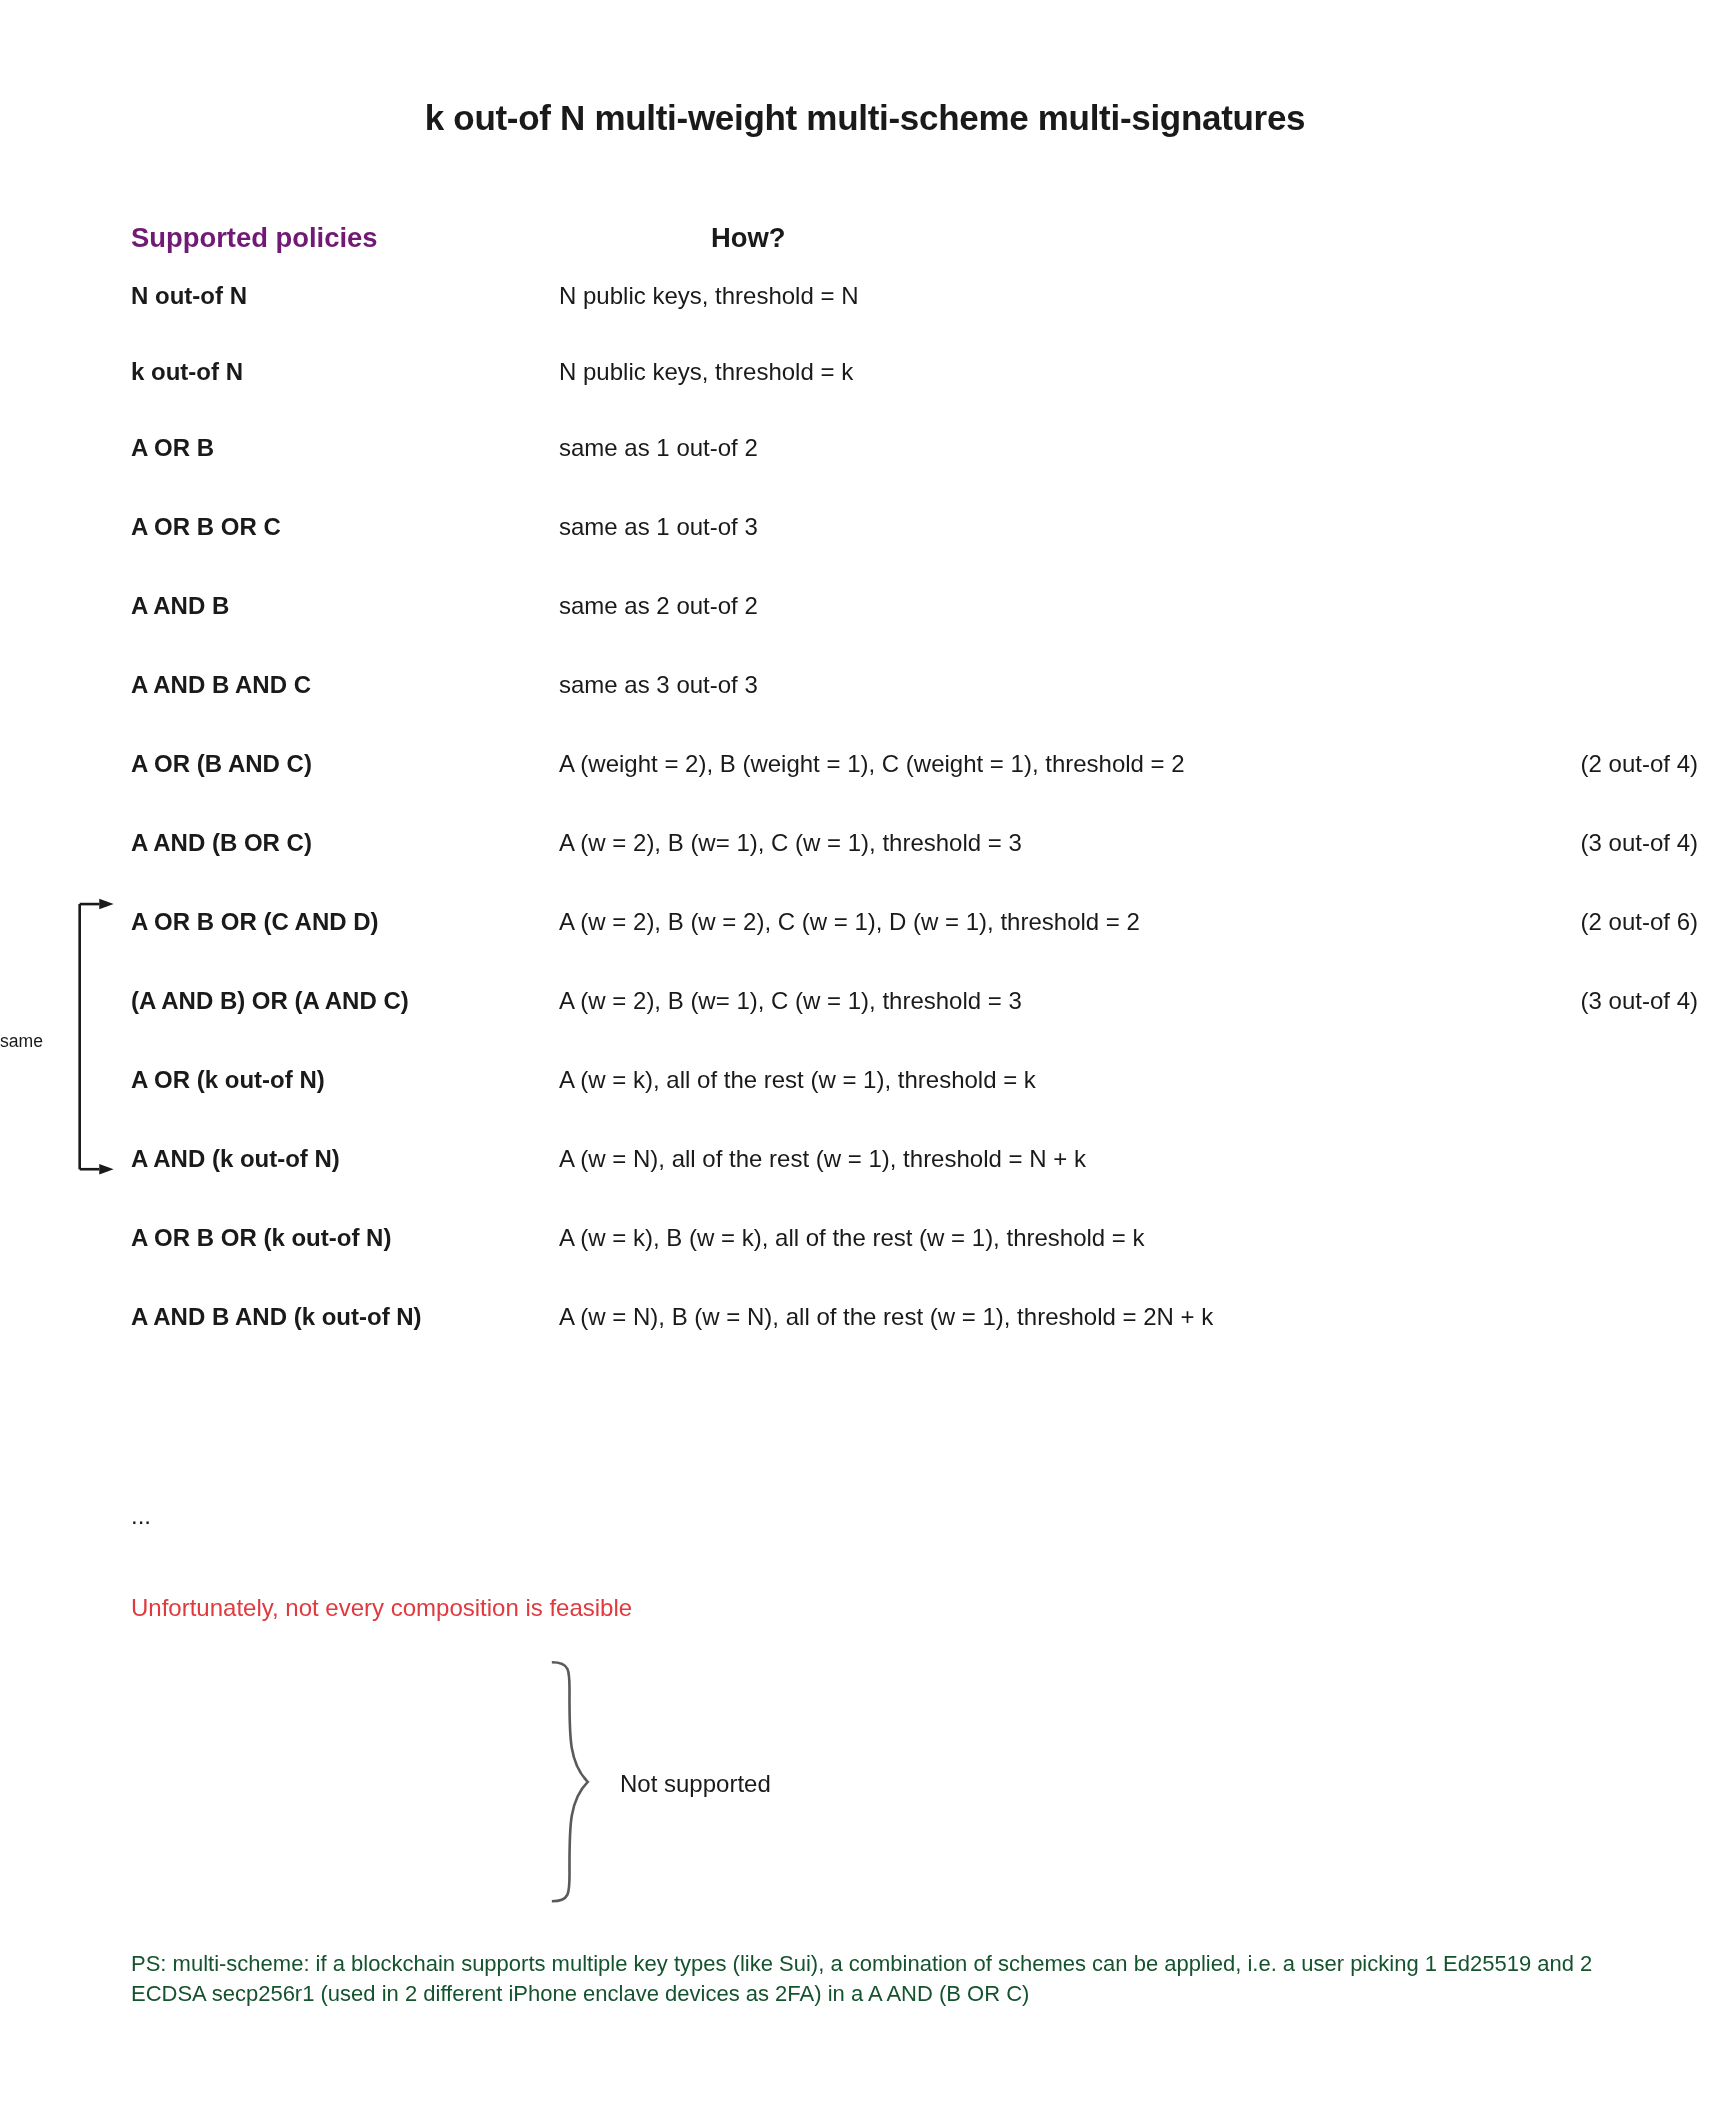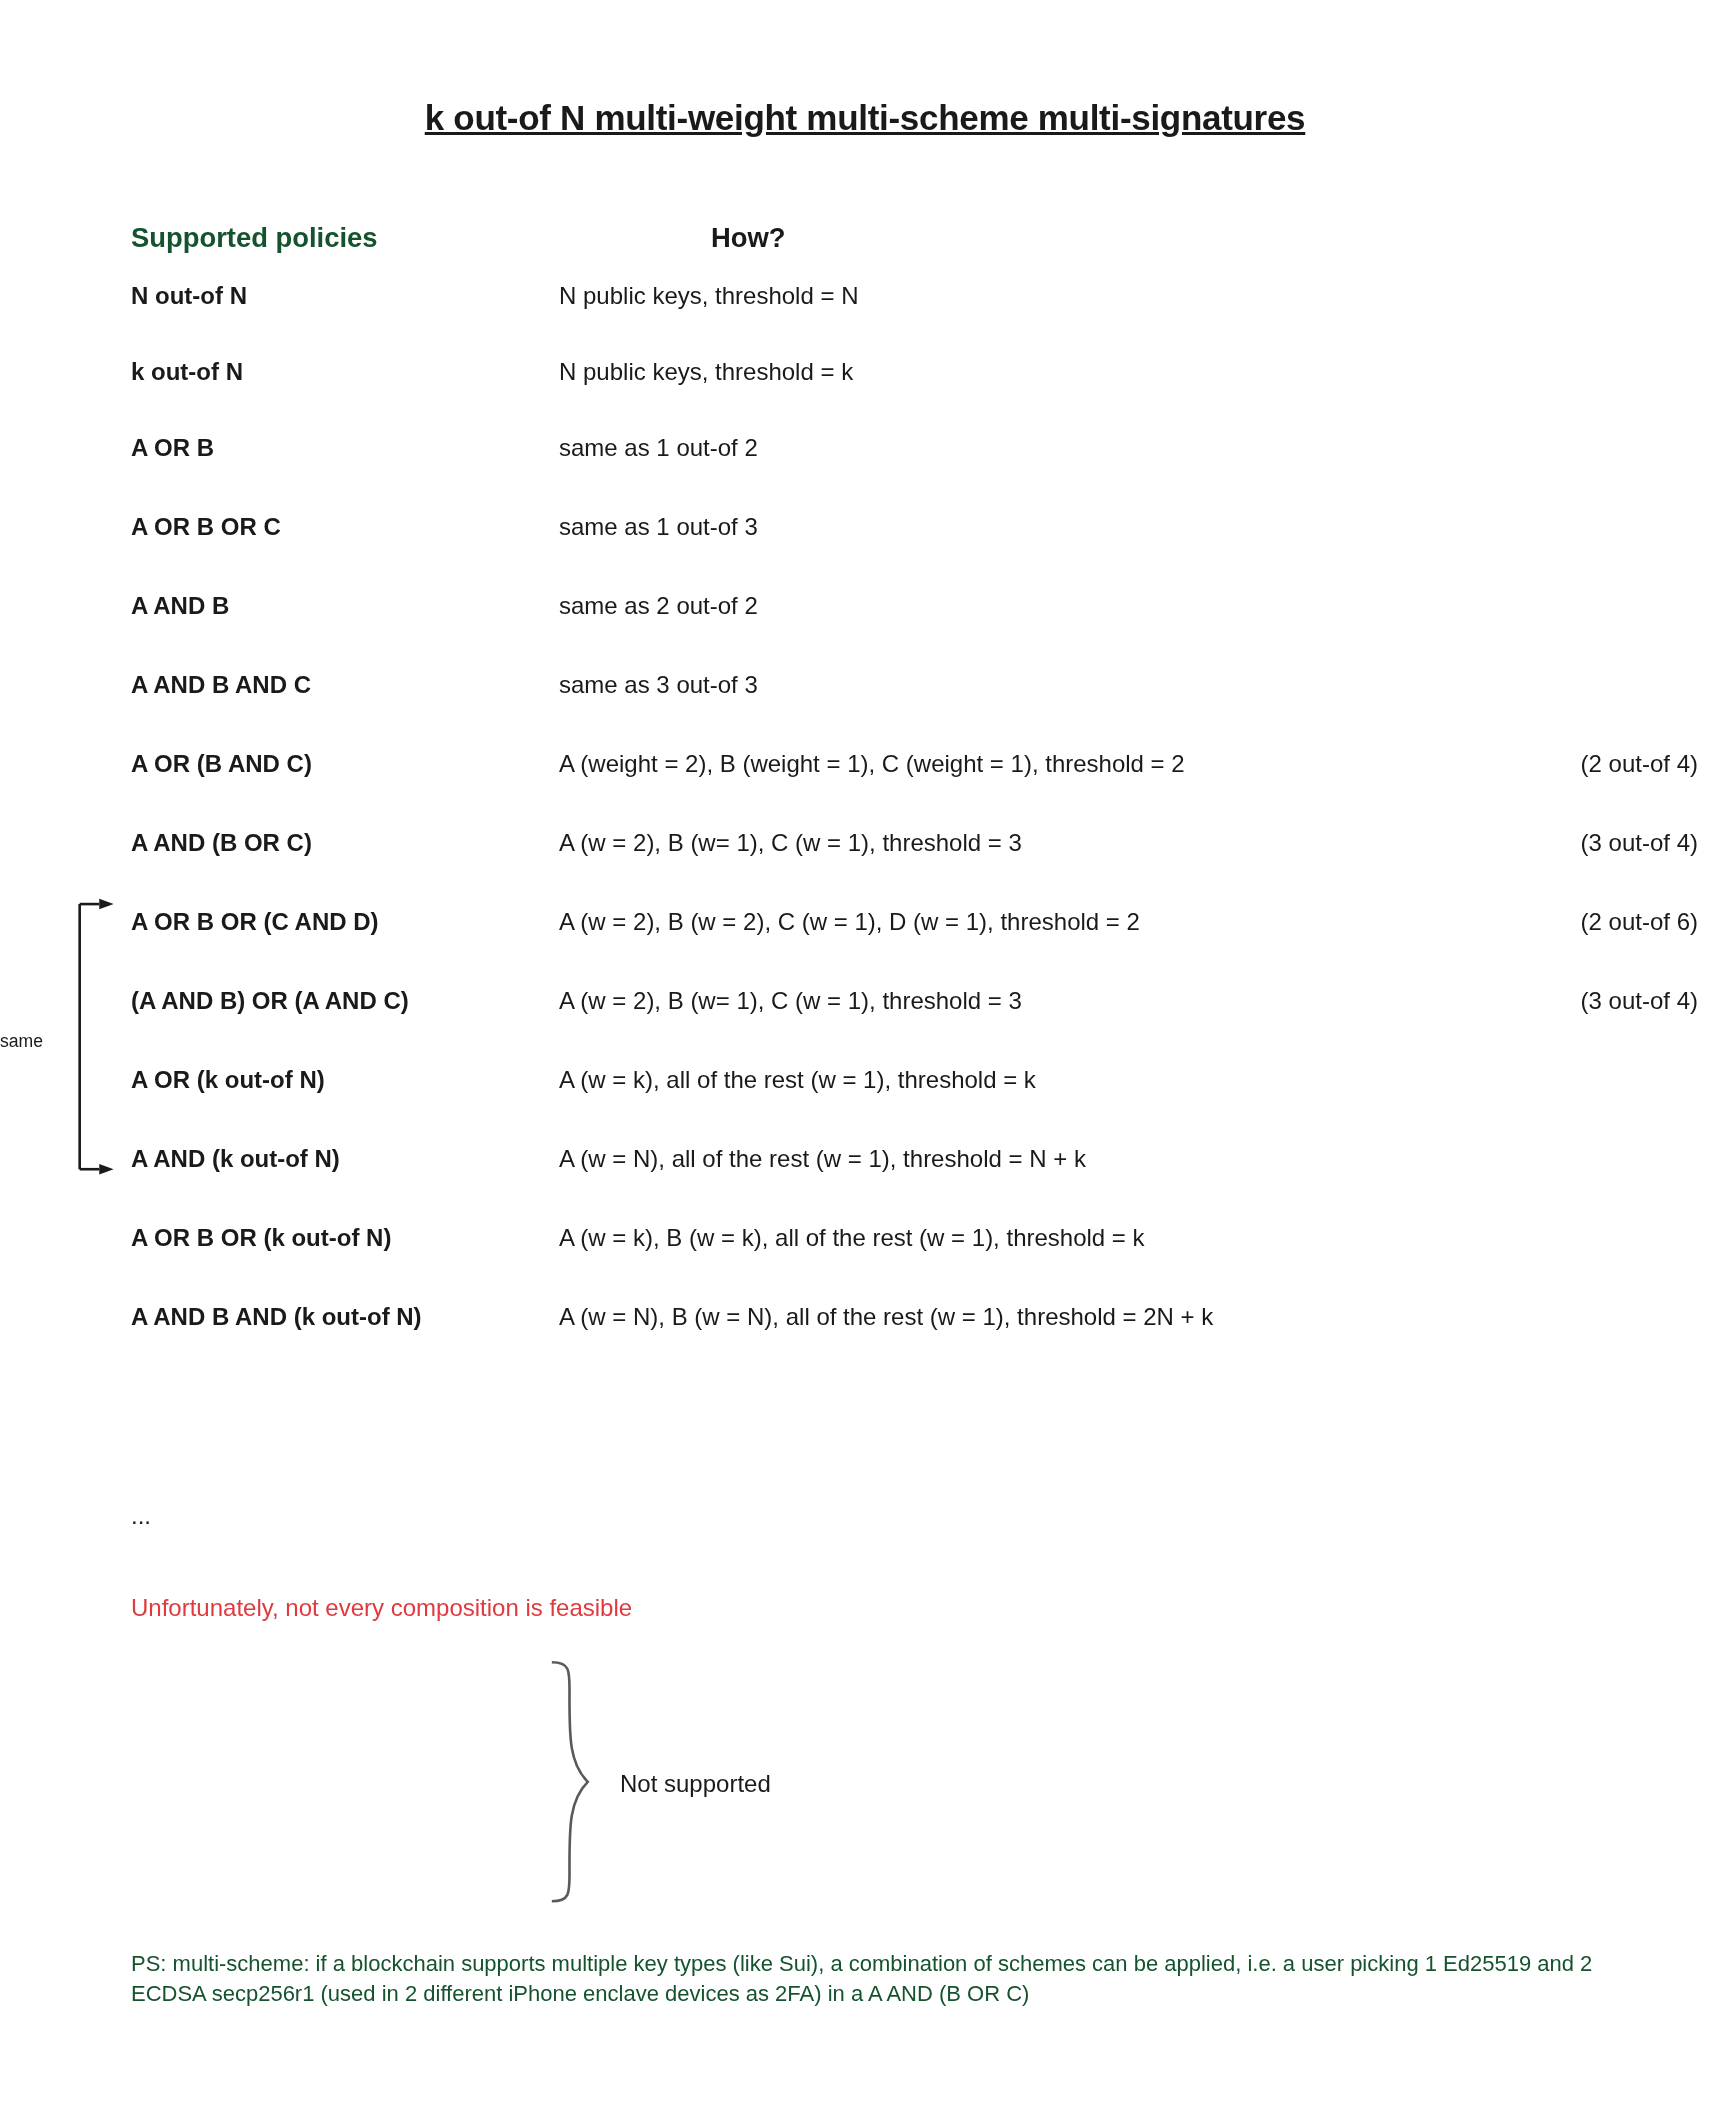--- a/index.html
+++ b/index.html
@@ -26,41 +26,40 @@
   .title {
     position: absolute;
     top: 98px;
     left: 0;
     width: 1730px;
     text-align: center;
     font-size: 35px;
     font-weight: bold;
     letter-spacing: -0.3px;
     color: #1a1a1a;
-    text-decoration: underline;
   }
 
   .table-area {
     position: absolute;
     left: 131px;
     top: 222px;
     width: 1567px;
   }
 
   .hdr-row {
     position: relative;
     height: 60px;
   }
   .hdr-policies {
     position: absolute;
     left: 0;
     top: 0;
     font-size: 27.4px;
     font-weight: bold;
-    color: #14532d;
+    color: #701a75;
   }
   .hdr-how {
     position: absolute;
     left: 580px;
     top: 0;
     font-size: 27.4px;
     font-weight: bold;
     color: #1a1a1a;
   }
 

